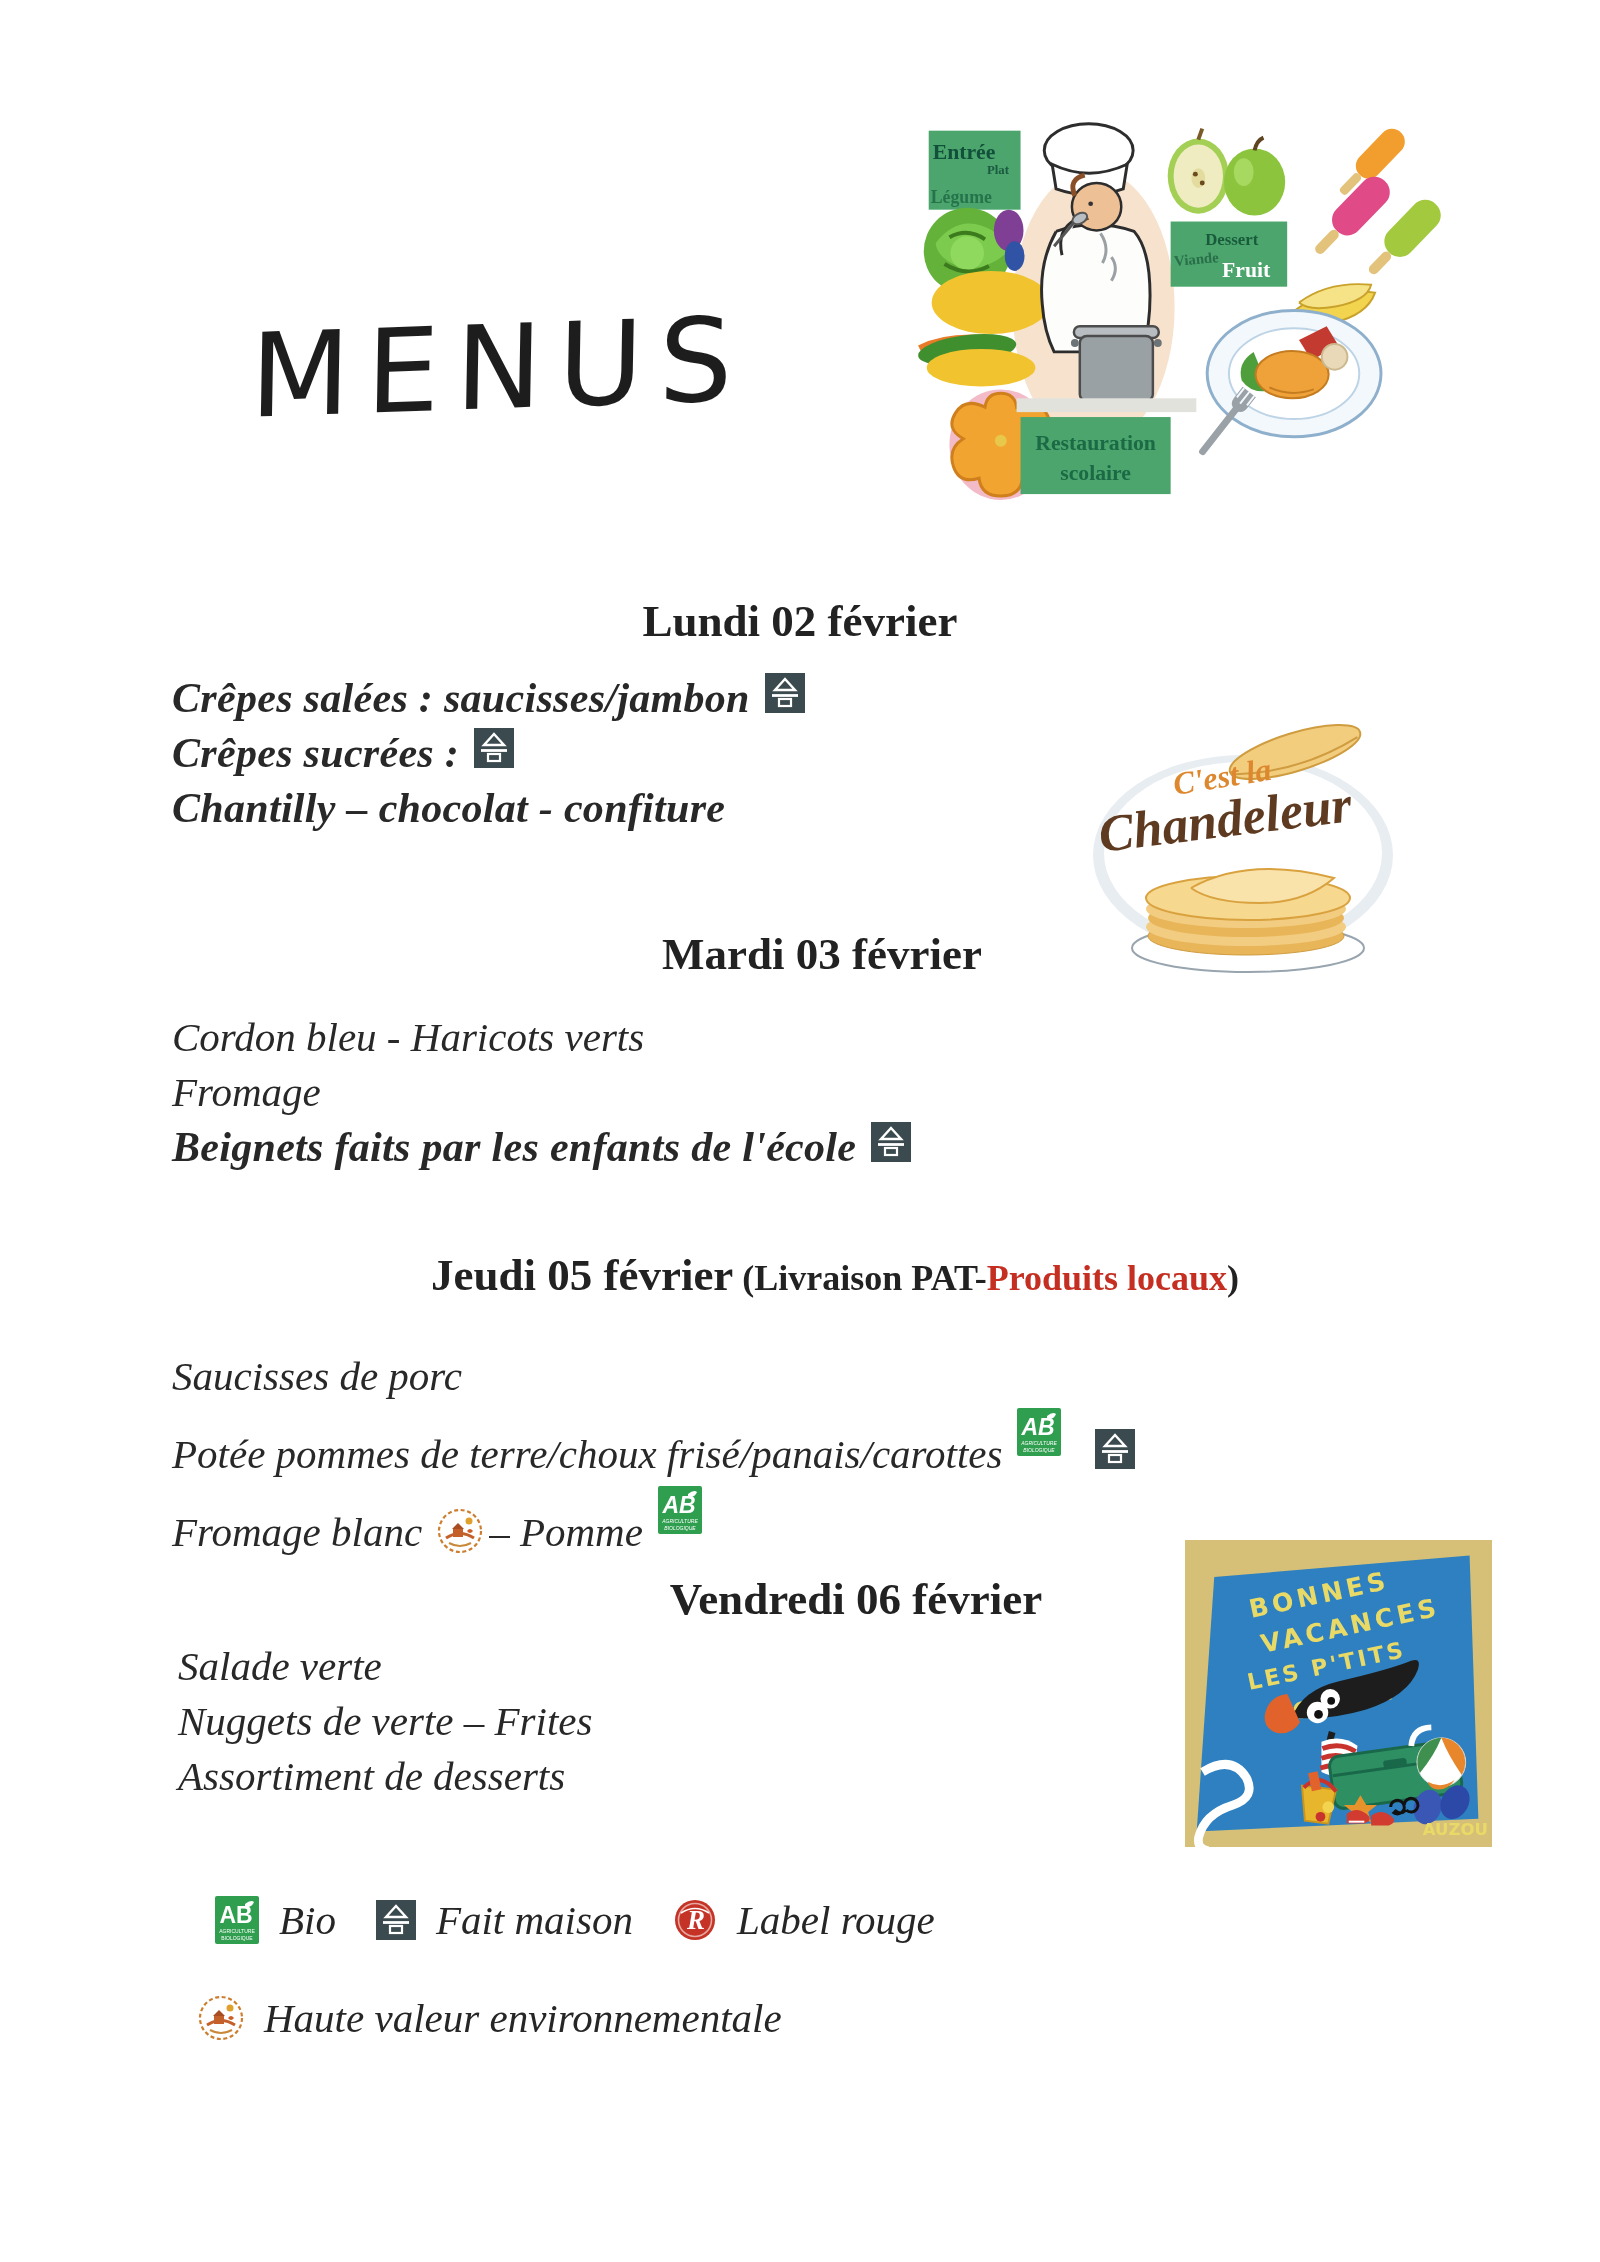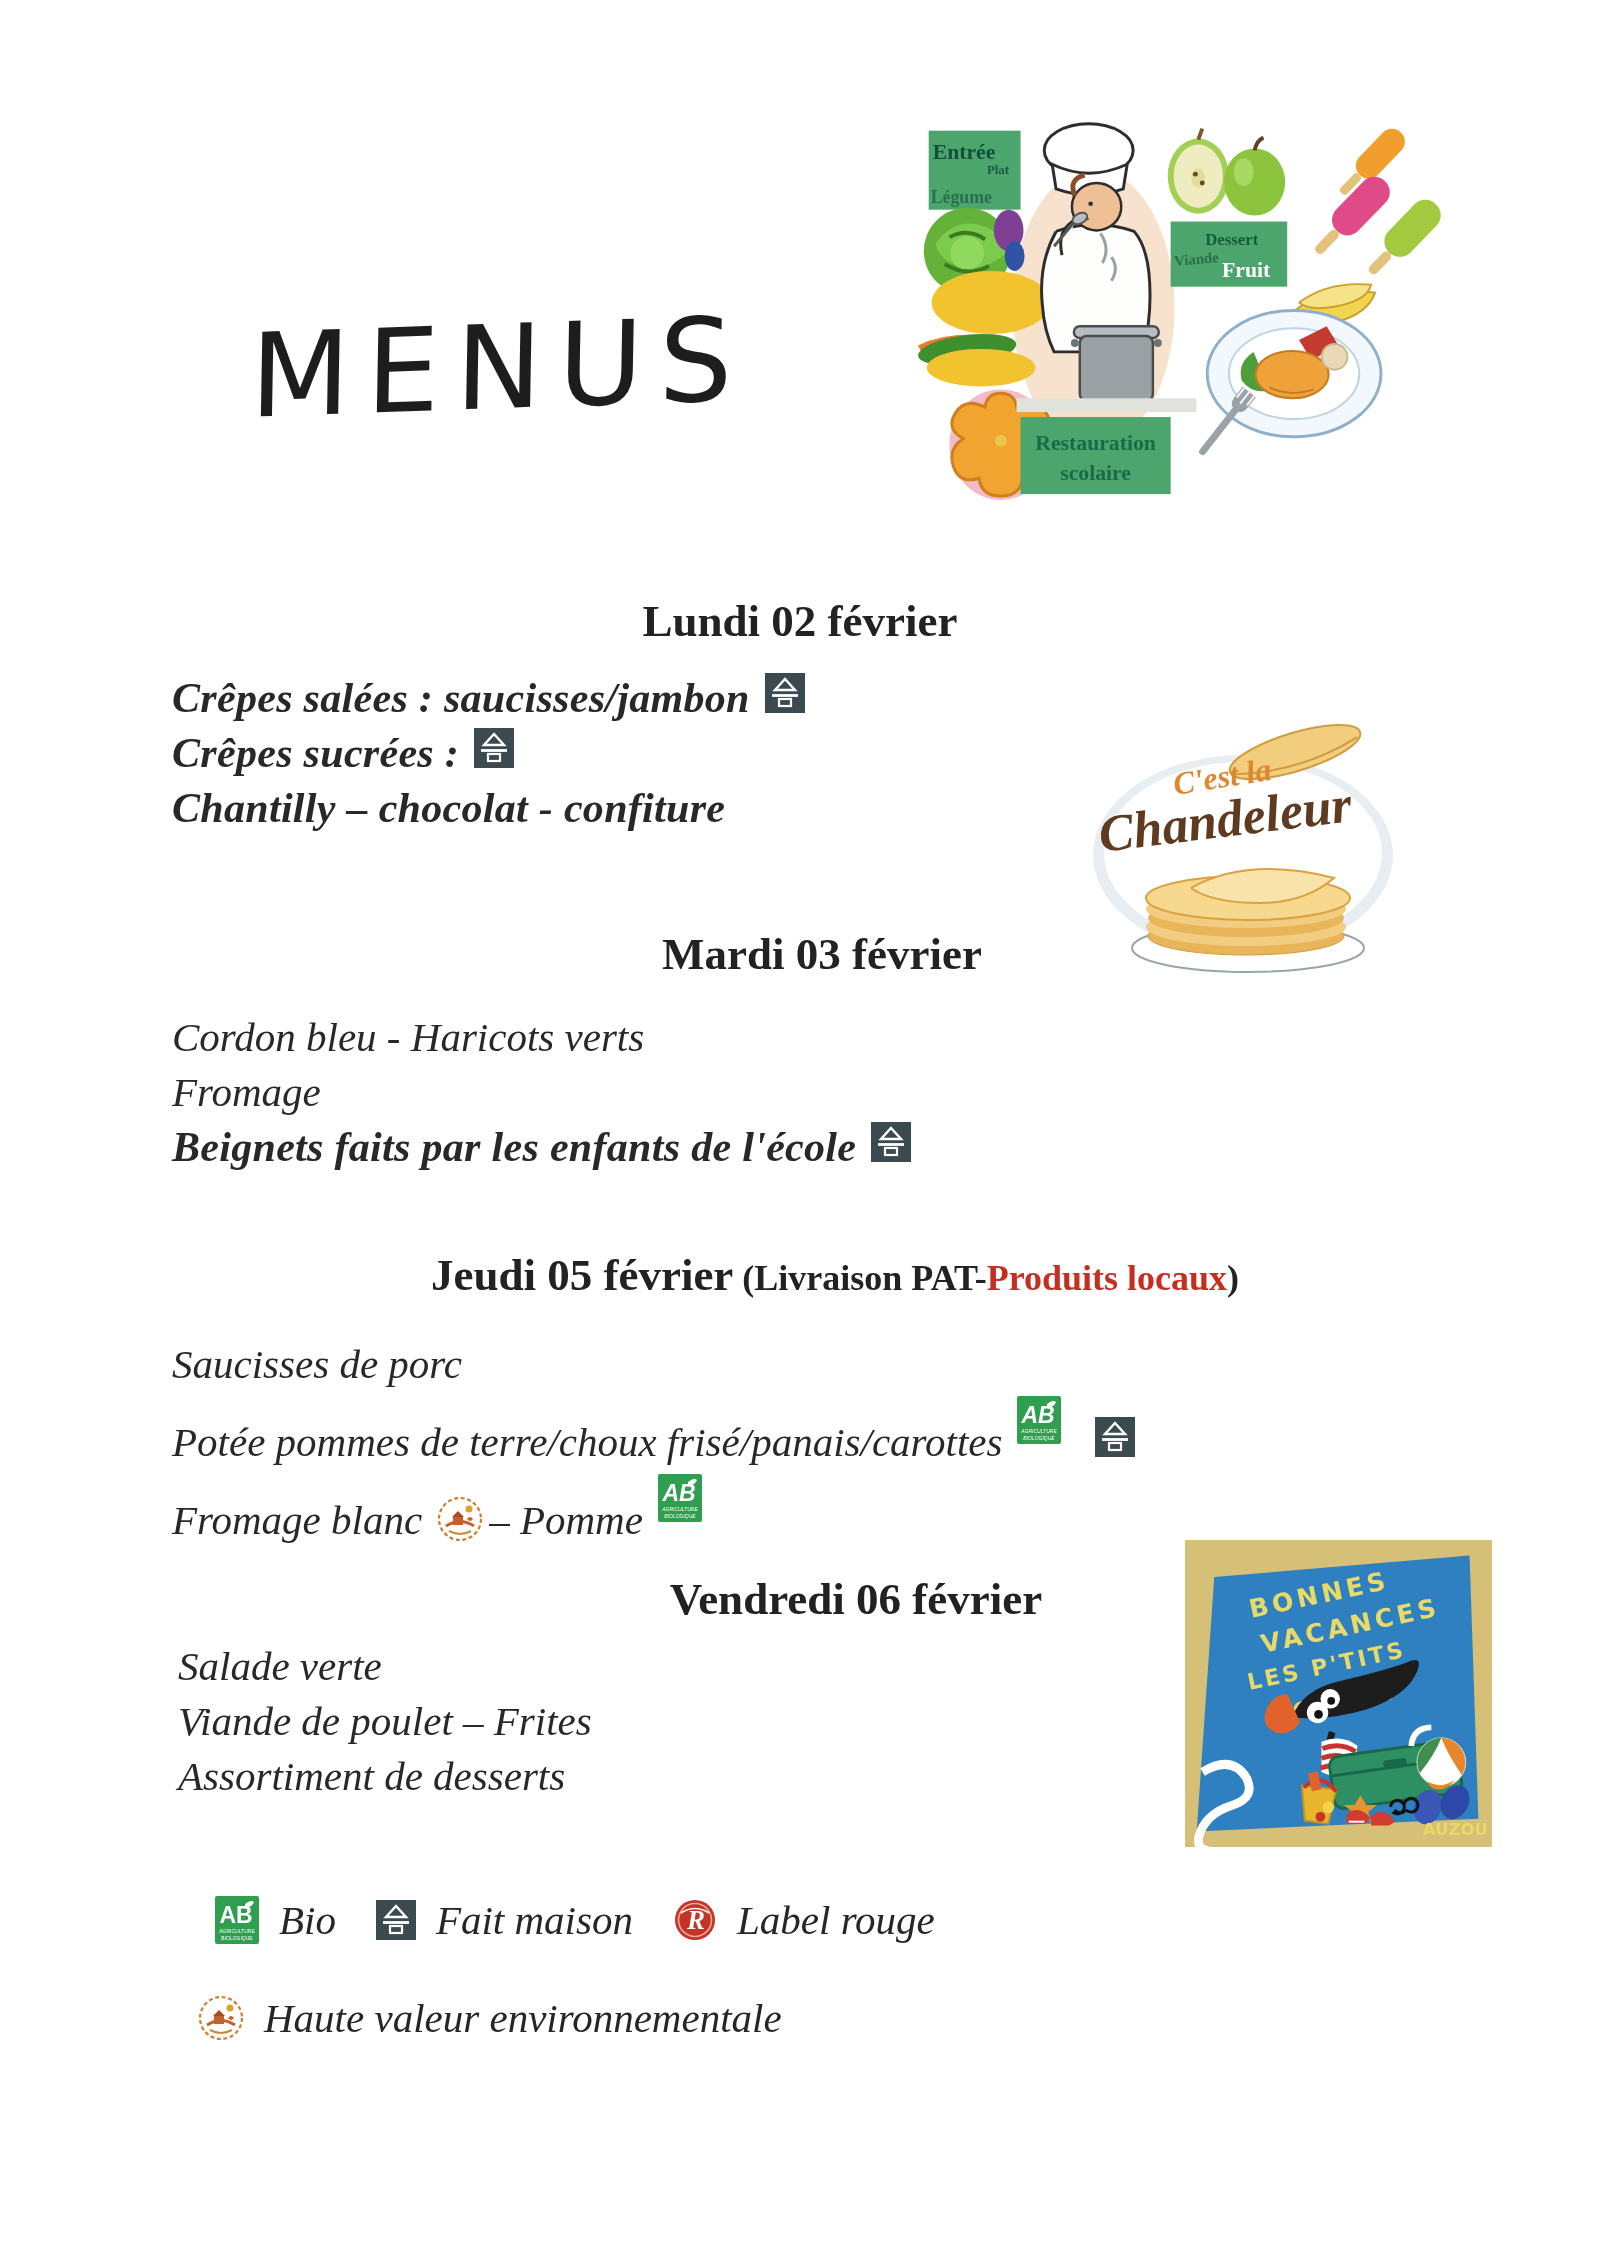--- a/index.html
+++ b/index.html
@@ -38,21 +38,21 @@
   #day-mardi .day-heading { transform:translateX(22px); }
   #day-jeudi .day-heading { transform:translateX(35px); }
   #day-vendredi .day-heading { transform:translateX(50px); }
 
   .day-note { font-size:36px; font-weight:bold; }
   .day-note .red { color:#c52f22; }
 
   .day-items { margin-left:172px; font-style:italic; font-size:41px; color:#282828; }
   #day-lundi .day-items { margin-top:18px; }
   #day-mardi .day-items { margin-top:24px; }
-  #day-jeudi .day-items { margin-top:26px; }
+  #day-jeudi .day-items { margin-top:38px; }
   #day-vendredi .day-items { margin-top:8px; }
 
   .menu-item { line-height:55px; white-space:nowrap; }
   #day-jeudi .menu-item { line-height:63px; }
   .menu-item.bold { font-weight:bold; font-size:42px; letter-spacing:0.3px; }
 
   .inline-icon { display:inline-block; margin-left:15px; margin-right:6px; line-height:0; }
   .inline-icon + .inline-icon { margin-left:28px; }
   .icon-fait-maison { vertical-align:-1px; }
   .icon-ab { vertical-align:12px; }
@@ -263,21 +263,21 @@
               <text x="22" y="37" text-anchor="middle" font-family="Liberation Sans, sans-serif" font-size="5" fill="#ffffff">AGRICULTURE</text>
               <text x="22" y="44" text-anchor="middle" font-family="Liberation Sans, sans-serif" font-size="5" fill="#ffffff">BIOLOGIQUE</text>
             </svg></span></div>
       </div>
   </section>
 
   <section class="day" id="day-vendredi">
     <div class="day-heading"><span>Vendredi 06 février</span><span class="day-note"></span></div>
     <div class="day-items">
         <div class="menu-item"><span>Salade verte</span></div>
-        <div class="menu-item"><span>Viande de poulet – Frites</span></div>
+        <div class="menu-item"><span>Nuggets de verte – Frites</span></div>
         <div class="menu-item"><span>Assortiment de desserts</span></div>
       </div>
   </section>
 
   <svg class="clipart-vacances" viewBox="0 0 315 315">
     <rect width="315" height="315" fill="#d6c077"></rect>
     <polygon points="30,38 292,16 301,286 12,299" fill="#2e80c0"></polygon>
     <g font-family="DejaVu Sans, sans-serif" font-weight="bold" fill="#e9da67">
       <text x="68" y="80" font-size="26" letter-spacing="4" transform="rotate(-12 68 80)">BONNES</text>
       <text x="80" y="116" font-size="26" letter-spacing="4" transform="rotate(-12 80 116)">VACANCES</text>

